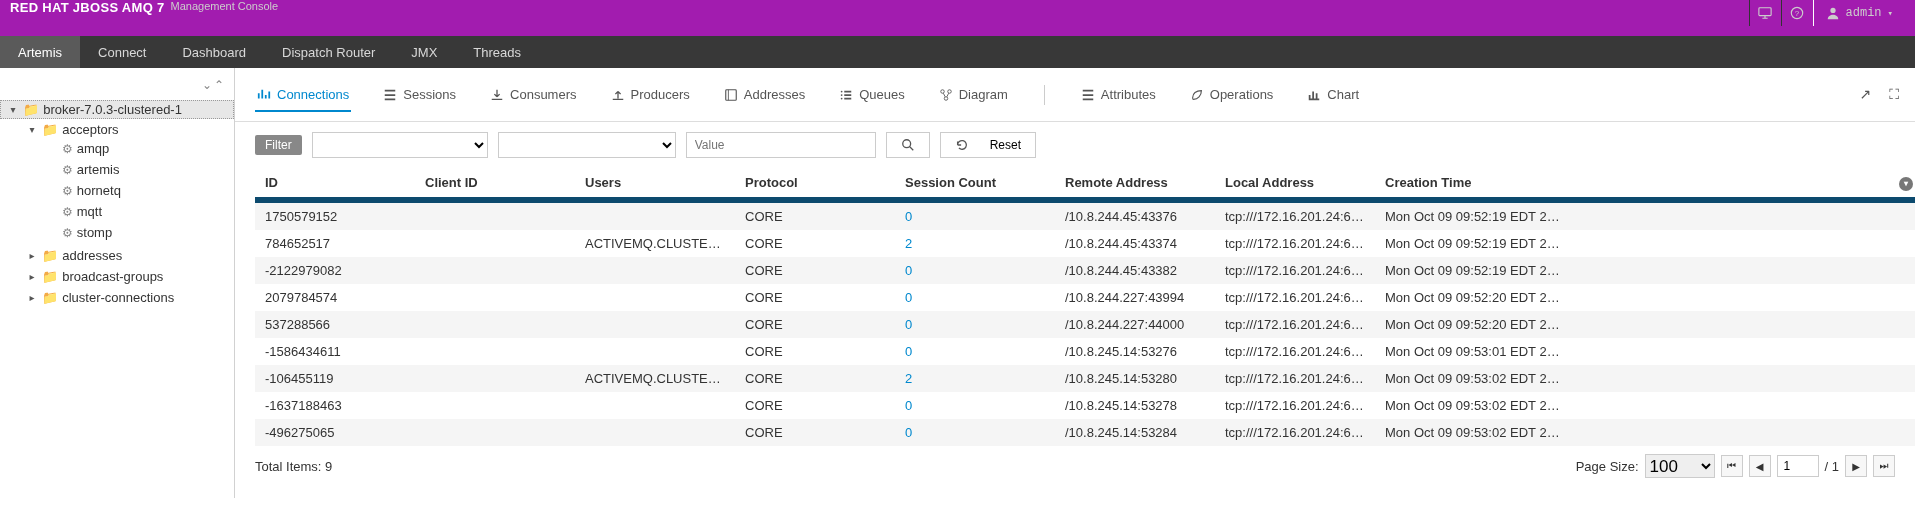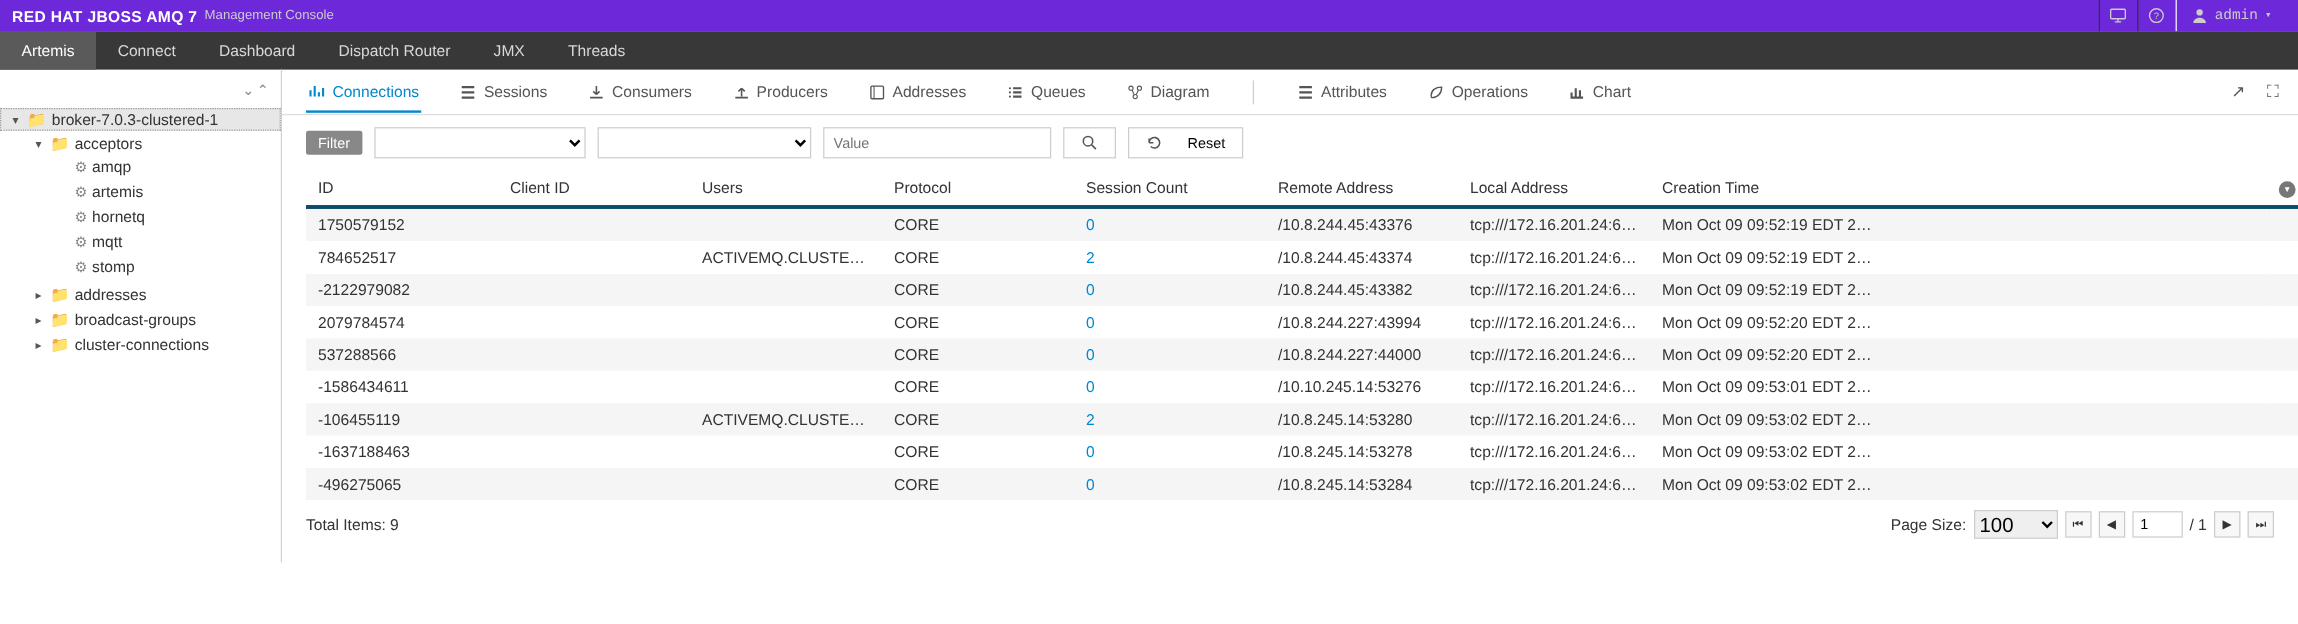--- a/index.html
+++ b/index.html
@@ -1,19 +1,19 @@
 <!DOCTYPE html>
 <html><head>
 <meta charset="utf-8">
 <style>
   * { box-sizing: border-box; margin: 0; padding: 0; }
   body { font-family: "Helvetica Neue", Helvetica, Arial, sans-serif; font-size: 13px; color: #333; background: #fff; width: 1915px; }
   
   
-  .brand-bar { background: #6d28d9; height: 26px; display: flex; align-items: center; padding: 0 10px; color: #fff; }
+  .brand-bar { background: #a21caf; height: 36px; display: flex; align-items: flex-start; padding: 0 10px; color: #fff; }
   .brand-bar .brand { font-weight: bold; font-size: 13px; letter-spacing: 0.3px; }
   .brand-bar .brand-sub { font-weight: normal; font-size: 11px; margin-left: 6px; color: #ccc; }
   .brand-bar .right { margin-left: auto; display: flex; align-items: center; gap: 0; }
   .brand-bar .icon-btn { width: 32px; height: 26px; border-left: 1px solid #333; display: flex; align-items: center; justify-content: center; color: #ccc; font-size: 13px; cursor: pointer; }
   .brand-bar .user-menu { border-left: 1px solid #ffffff; padding: 0 12px; height: 26px; display: flex; align-items: center; cursor: pointer; color: #ccc; font-size: 12px; gap: 6px; font-family: Liberation Mono, monospace; }
   
   
   .navbar { background: #383838; height: 32px; display: flex; align-items: stretch; }
   .navbar .tab { padding: 0 18px; color: #d8d8d8; display: flex; align-items: center; cursor: pointer; font-size: 13px; }
   .navbar .tab.active { background: #5a5a5a; color: #fff; }
@@ -32,41 +32,41 @@
   .tree .indent-3 { padding-left: 46px; }
   .tree .caret { width: 12px; font-size: 10px; color: #555; text-align: center; }
   .tree .folder { color: #e6a23c; font-size: 13px; }
   .tree .gear { color: #888; font-size: 12px; }
   .tree .label { font-size: 13px; color: #333; }
   
   
   .main { flex: 1; padding: 0 0 0 0; }
   
   
-  .subtabs { display: flex; align-items: center; border-bottom: 1px solid #ddd; height: 38px; padding: 0 16px 0 20px; gap: 30px; }
+  .subtabs { display: flex; align-items: center; border-bottom: 1px solid #ddd; height: 54px; padding: 0 16px 0 20px; gap: 30px; }
   .subtabs .item { display: flex; align-items: center; gap: 6px; color: #555; cursor: pointer; font-size: 13px; padding: 8px 2px; }
   .subtabs .item.active { color: #0088ce; border-bottom: 2px solid #0088ce; margin-bottom: -1px; }
   .subtabs .sep { width: 1px; height: 20px; background: #ccc; margin: 0 4px; }
   .subtabs .right-actions { margin-left: auto; display: flex; gap: 18px; color: #555; }
   .subtabs .right-actions span { cursor: pointer; font-size: 14px; }
   .subtab-icon { font-size: 12px; }
   
   
   .filter-row { display: flex; align-items: center; gap: 10px; padding: 10px 20px; }
   .filter-label { background: #888; color: #fff; padding: 3px 10px; border-radius: 2px; font-size: 12px; }
   .filter-row select, .filter-row input[type=text] { height: 26px; border: 1px solid #ccc; padding: 0 8px; font-size: 12px; background: #fff; }
   .filter-row select.sel1 { width: 176px; }
   .filter-row select.sel2 { width: 178px; }
   .filter-row input.val { width: 190px; }
   .filter-row .btn { height: 26px; border: 1px solid #ccc; background: #fff; padding: 0 14px; cursor: pointer; display: inline-flex; align-items: center; gap: 21px; font-size: 12px; }
   
   
   .grid { width: calc(100% - 20px); margin: 0 0 0 20px; border-collapse: collapse; table-layout: fixed; }
   .grid th, .grid td { text-align: left; padding: 6px 10px; font-size: 13px; overflow: hidden; text-overflow: ellipsis; white-space: nowrap; }
-  .grid th { border-bottom: 3px solid #0c4a6e; font-weight: normal; font-size: 13px; background: #fff; }
+  .grid th { border-bottom: 6px solid #0c4a6e; font-weight: bold; font-size: 13px; background: #fff; }
   .grid tbody tr:nth-child(odd) { background: #f5f5f5; }
   .grid tbody tr:nth-child(even) { background: #fff; }
   .grid td.link a { color: #0088ce; text-decoration: none; }
   .grid th.sortcol { width: 22px; text-align: right; }
   .coldrop { display: inline-block; width: 14px; height: 14px; border-radius: 50%; background: #777; color: #fff; font-size: 8px; line-height: 14px; text-align: center; }
   
   
   .grid-footer { display: flex; align-items: center; padding: 8px 20px 20px; font-size: 13px; }
   .grid-footer .spacer { flex: 1; }
   .pager { display: flex; align-items: center; gap: 6px; }
@@ -382,21 +382,21 @@
             <td>tcp:///172.16.201.24:61616</td>
             <td>Mon Oct 09 09:52:20 EDT 2…</td>
             <td></td>
           </tr>
           <tr>
             <td>-1586434611</td>
             <td></td>
             <td></td>
             <td>CORE</td>
             <td class="link"><a href="#">0</a></td>
-            <td>/10.10.245.14:53276</td>
+            <td>/10.8.245.14:53276</td>
             <td>tcp:///172.16.201.24:61616</td>
             <td>Mon Oct 09 09:53:01 EDT 2…</td>
             <td></td>
           </tr>
           <tr>
             <td>-106455119</td>
             <td></td>
             <td>ACTIVEMQ.CLUSTER.ADMI…</td>
             <td>CORE</td>
             <td class="link"><a href="#">2</a></td>

